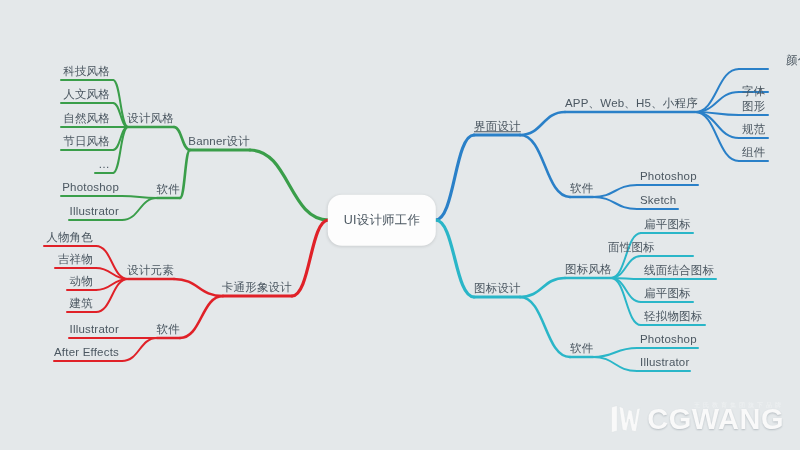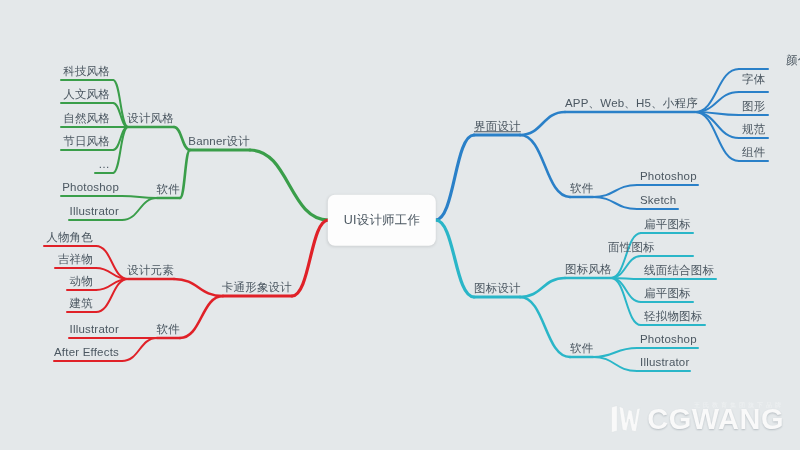--- a/index.html
+++ b/index.html
@@ -15,21 +15,21 @@
   .node{
     position:absolute;
     color:#4b5761;
     font-size:11.5px;
     line-height:1;
     white-space:nowrap;
     letter-spacing:.2px;
   }
   .node.center{
     background:#fdfdfd;
-    border-radius:7px;
+    border-radius:14px;
     padding:19px 16px;
     font-size:12.5px;
     color:#4b5761;
     box-shadow:0 1px 3px rgba(0,0,0,.10);
   }
   .node.r{transform:translate(-100%,-50%);}
   .node.l{transform:translate(0,-50%);}
   .node.c{transform:translate(-50%,-50%);}
   .watermark{
     position:absolute;right:16px;bottom:14px;
@@ -150,21 +150,21 @@
       <div class="node r" style="left: 93px; top: 238px;">人物角色</div>
       <div class="node r" style="left: 93px; top: 260px;">吉祥物</div>
       <div class="node r" style="left: 93px; top: 282px;">动物</div>
       <div class="node r" style="left: 93px; top: 304px;">建筑</div>
       <div class="node r" style="left: 180px; top: 330px;">软件</div>
       <div class="node r" style="left: 119px; top: 330px;">Illustrator</div>
       <div class="node r" style="left: 119px; top: 353px;">After Effects</div>
       <div class="node l" style="left: 474px; top: 127px; text-decoration: underline;">界面设计</div>
       <div class="node l" style="left: 565px; top: 104px;">APP、Web、H5、小程序</div>
       <div class="node l" style="left: 742px; top: 61px; margin-left: 44px;">颜色</div>
-      <div class="node l" style="left: 742px; top: 80px;">字体</div>
+      <div class="node l" style="left: 742px; top: 92px;">字体</div>
       <div class="node l" style="left: 742px; top: 107px; text-align: center;">图形</div>
       <div class="node l" style="left: 742px; top: 130px;">规范</div>
       <div class="node l" style="left: 742px; top: 153px;">组件</div>
       <div class="node l" style="left: 570px; top: 189px;">软件</div>
       <div class="node l" style="left: 640px; top: 177px;">Photoshop</div>
       <div class="node l" style="left: 640px; top: 201px;">Sketch</div>
       <div class="node l" style="left: 474px; top: 289px;">图标设计</div>
       <div class="node l" style="left: 565px; top: 270px;">图标风格</div>
       <div class="node l" style="left: 644px; top: 225px;">扁平图标</div>
       <div class="node l" style="left: 608px; top: 248px;">面性图标</div>

